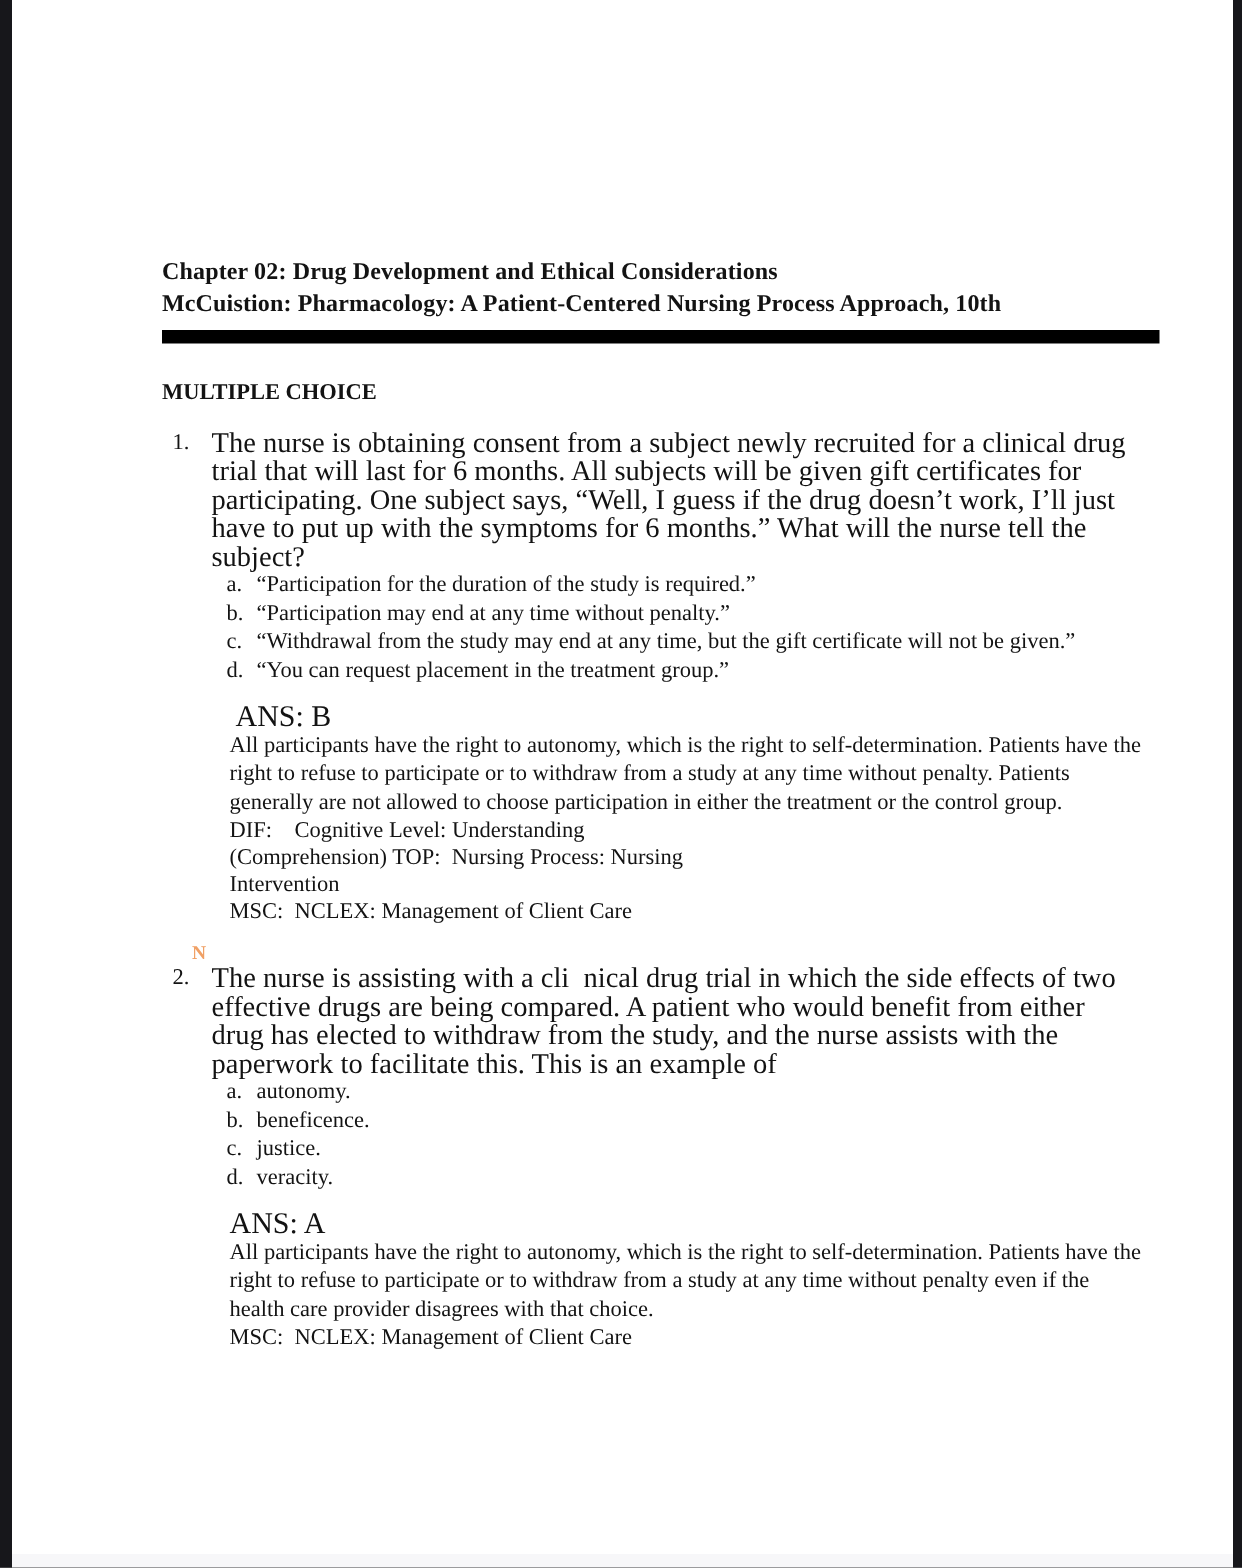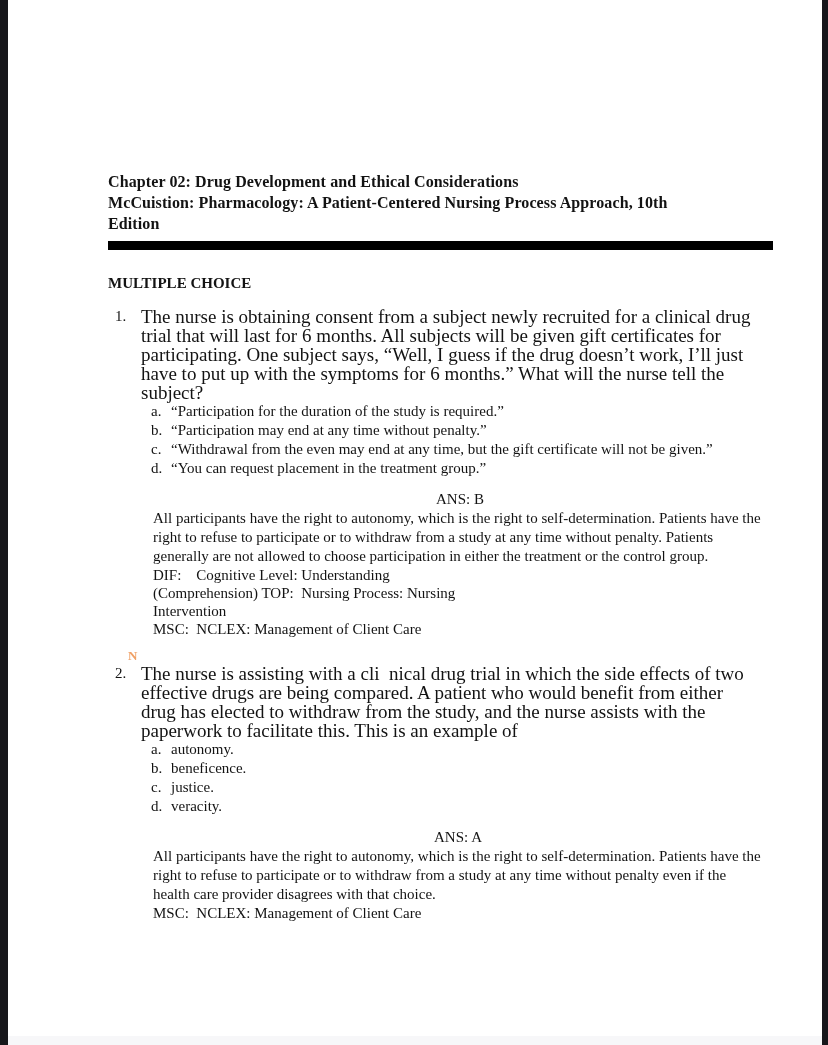--- a/index.html
+++ b/index.html
@@ -54,21 +54,21 @@
   .q-stem {
     font-size: 19px; line-height: 19px;
     white-space: pre-wrap;
   }
   .options { margin-left: 10px; margin-top: 0; }
   .option { display: flex; font-size: 15px; line-height: 19px; }
   .opt-letter { width: 20px; flex: 0 0 20px; }
   .opt-text { width: 585px; white-space: pre-wrap; }
 
   .answer-block { margin-left: 45px; margin-top: 12px; width: 610px; }
-  .ans-line { font-size: 15px; line-height: 19px; text-align: center; }
+  .ans-line { font-size: 20px; line-height: 19px; }
   .ans-indent { padding-left: 4px; }
   .rationale {
     font-size: 15px; line-height: 19px;
     white-space: pre-wrap;
   }
   .meta-block { margin-left: 45px; width: 612px; }
   .meta-line { font-size: 15px; line-height: 18px; white-space: pre-wrap; }
   .meta-split { display: flex; }
   .meta-left { width: 393px; flex: 0 0 393px; white-space: pre-wrap; }
   .meta-right { white-space: pre-wrap; }
@@ -85,21 +85,20 @@
 </head>
 <body>
 
 <div class="canvas">
   <div class="page">
     <div class="content">
 
       <div class="doc-header">
         <div>Chapter 02: Drug Development and Ethical Considerations</div>
         <div>McCuistion: Pharmacology: A Patient-Centered Nursing Process Approach, 10th</div>
-        <div>Edition</div>
       </div>
 
       <div class="title-rule"></div>
 
       <div class="section-label">MULTIPLE CHOICE</div>
 
       <div class="question q1">
         <div class="q-num">1.</div>
         <div class="q-body">
           <div class="q-stem">The nurse is obtaining consent from a subject newly recruited for a clinical drug trial that will last for 6 months. All subjects will be given gift certificates for participating. One subject says, “Well, I guess if the drug doesn’t work, I’ll just have to put up with the symptoms for 6 months.” What will the nurse tell the subject?</div>
@@ -107,21 +106,21 @@
             <div class="option">
               <span class="opt-letter">a.</span>
               <span class="opt-text">“Participation for the duration of the study is required.”</span>
             </div>
             <div class="option">
               <span class="opt-letter">b.</span>
               <span class="opt-text">“Participation may end at any time without penalty.”</span>
             </div>
             <div class="option">
               <span class="opt-letter">c.</span>
-              <span class="opt-text">“Withdrawal from the even may end at any time, but the gift certificate will not be given.”</span>
+              <span class="opt-text">“Withdrawal from the study may end at any time, but the gift certificate will not be given.”</span>
             </div>
             <div class="option">
               <span class="opt-letter">d.</span>
               <span class="opt-text">“You can request placement in the treatment group.”</span>
             </div>
           </div>
         </div>
       </div>
 
       <div class="answer-block">

